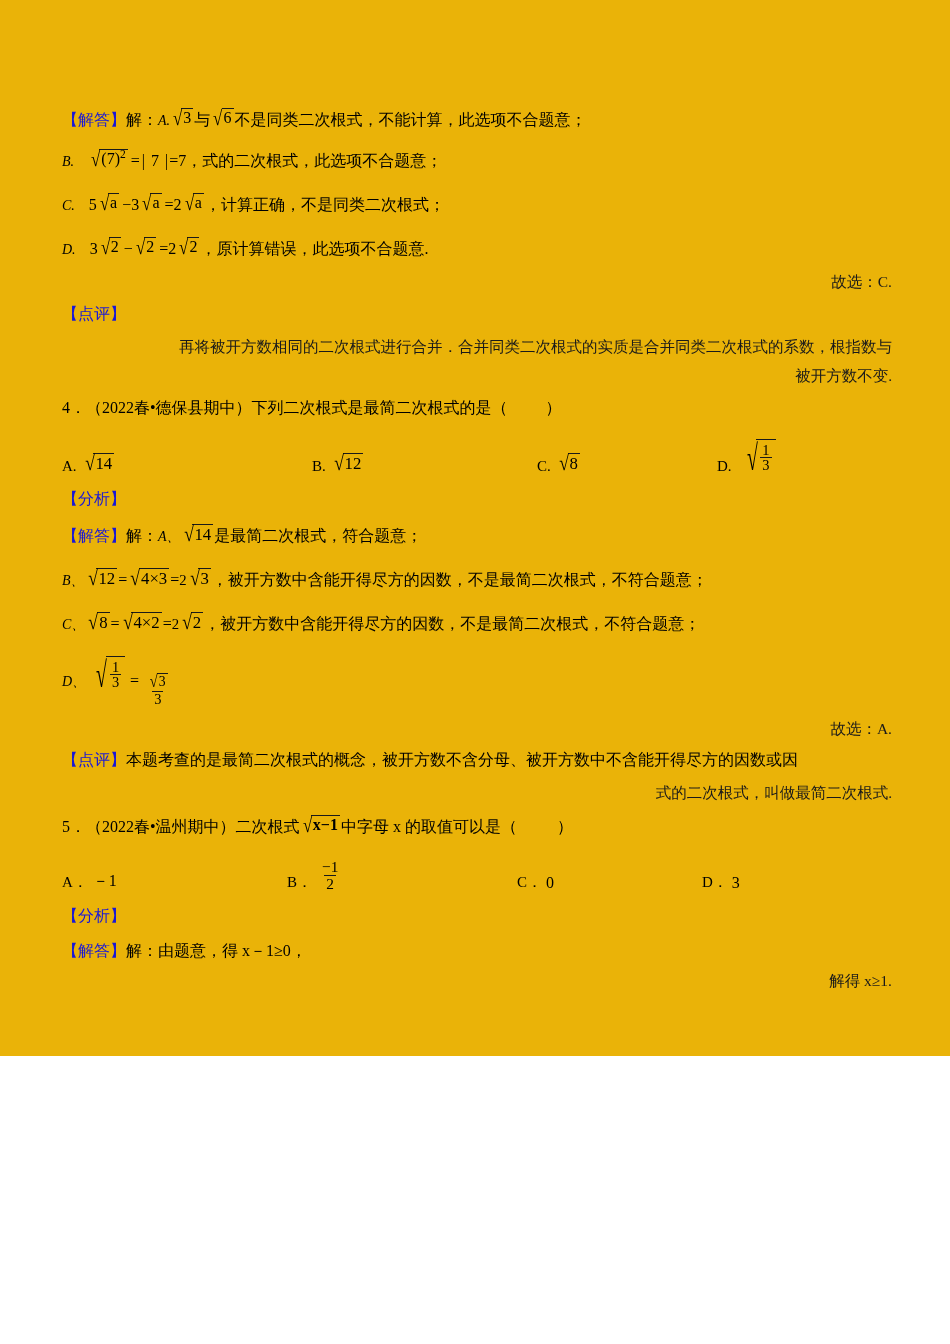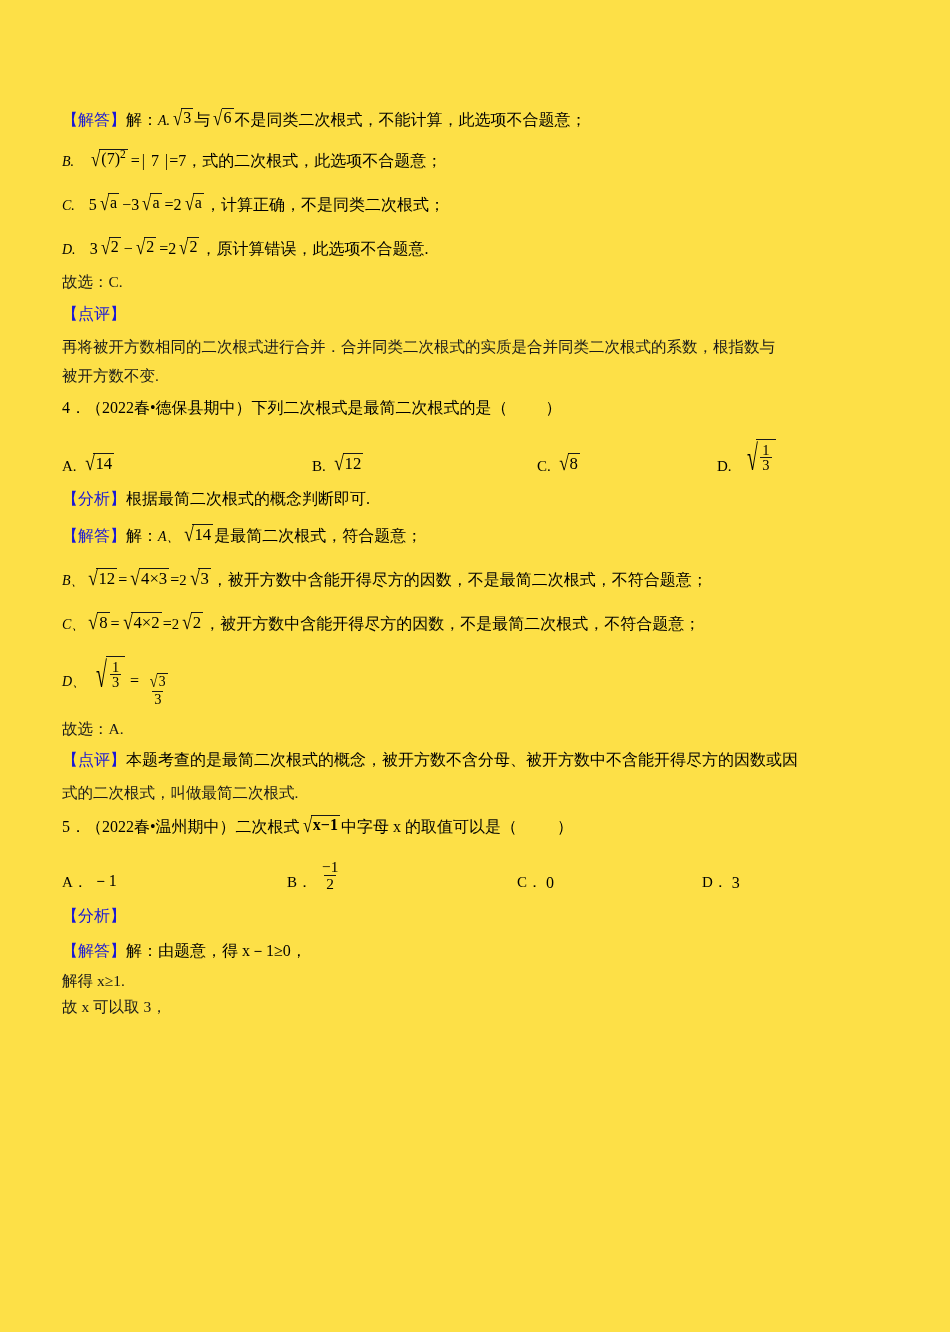--- a/index.html
+++ b/index.html
@@ -7,37 +7,38 @@
     padding: 0;
     background: #ffffff;
   }
   body {
     font-family: "Liberation Serif", "DejaVu Serif", serif;
     color: #000000;
   }
   .page {
     position: relative;
     width: 950px;
-    height: 1332px;
-    background: #fde047;
+    height: 1056px;
+    background: #eab308;
     overflow: hidden;
     box-sizing: border-box;
   }
   .content {
     position: absolute;
     left: 62px;
     top: 108px;
     width: 830px;
   }
   .line {
     font-size: 15.5px;
     line-height: 1.0;
     color: #1a1a1a;
     white-space: nowrap;
     margin: 0;
+    text-align: right;
   }
   .row {
     display: flex;
     align-items: baseline;
     margin: 0;
     padding: 0;
   }
   .blk {
     margin-bottom: 18px;
   }
@@ -242,21 +243,20 @@
             <span class="rad-body" style="padding-top:2px"><span class="frac frac-sm" style="vertical-align:0">
                 <span class="num">1</span>
                 <span class="den">3</span>
               </span></span>
           </span>
       </div>
     </div>
 
     <div class="row blk-tight">
       <span class="tag">【分析】</span>
-      <span>根据最简二次根式的概念判断即可.</span>
     </div>
 
     <div class="row blk-math">
       <span class="tag">【解答】</span>
       <span>解：</span>
       <span class="opt-letter">A、</span>
       <span class="rad" style="font-size:1.05em">
           <span class="rad-sign">√</span>
           <span class="rad-body">14</span>
         </span>
@@ -367,16 +367,15 @@
 
     <div class="row blk-tight">
       <span class="tag">【分析】</span>
     </div>
 
     <div class="row" style="margin-bottom:11px">
       <span class="tag">【解答】</span>
       <span>解：由题意，得 x－1≥0，</span>
     </div>
     <div class="line" style="margin-bottom:11px">解得 x≥1.</div>
-    <div class="line">故 x 可以取 3，</div>
 
   </div>
 </div>
 
 </body></html>

